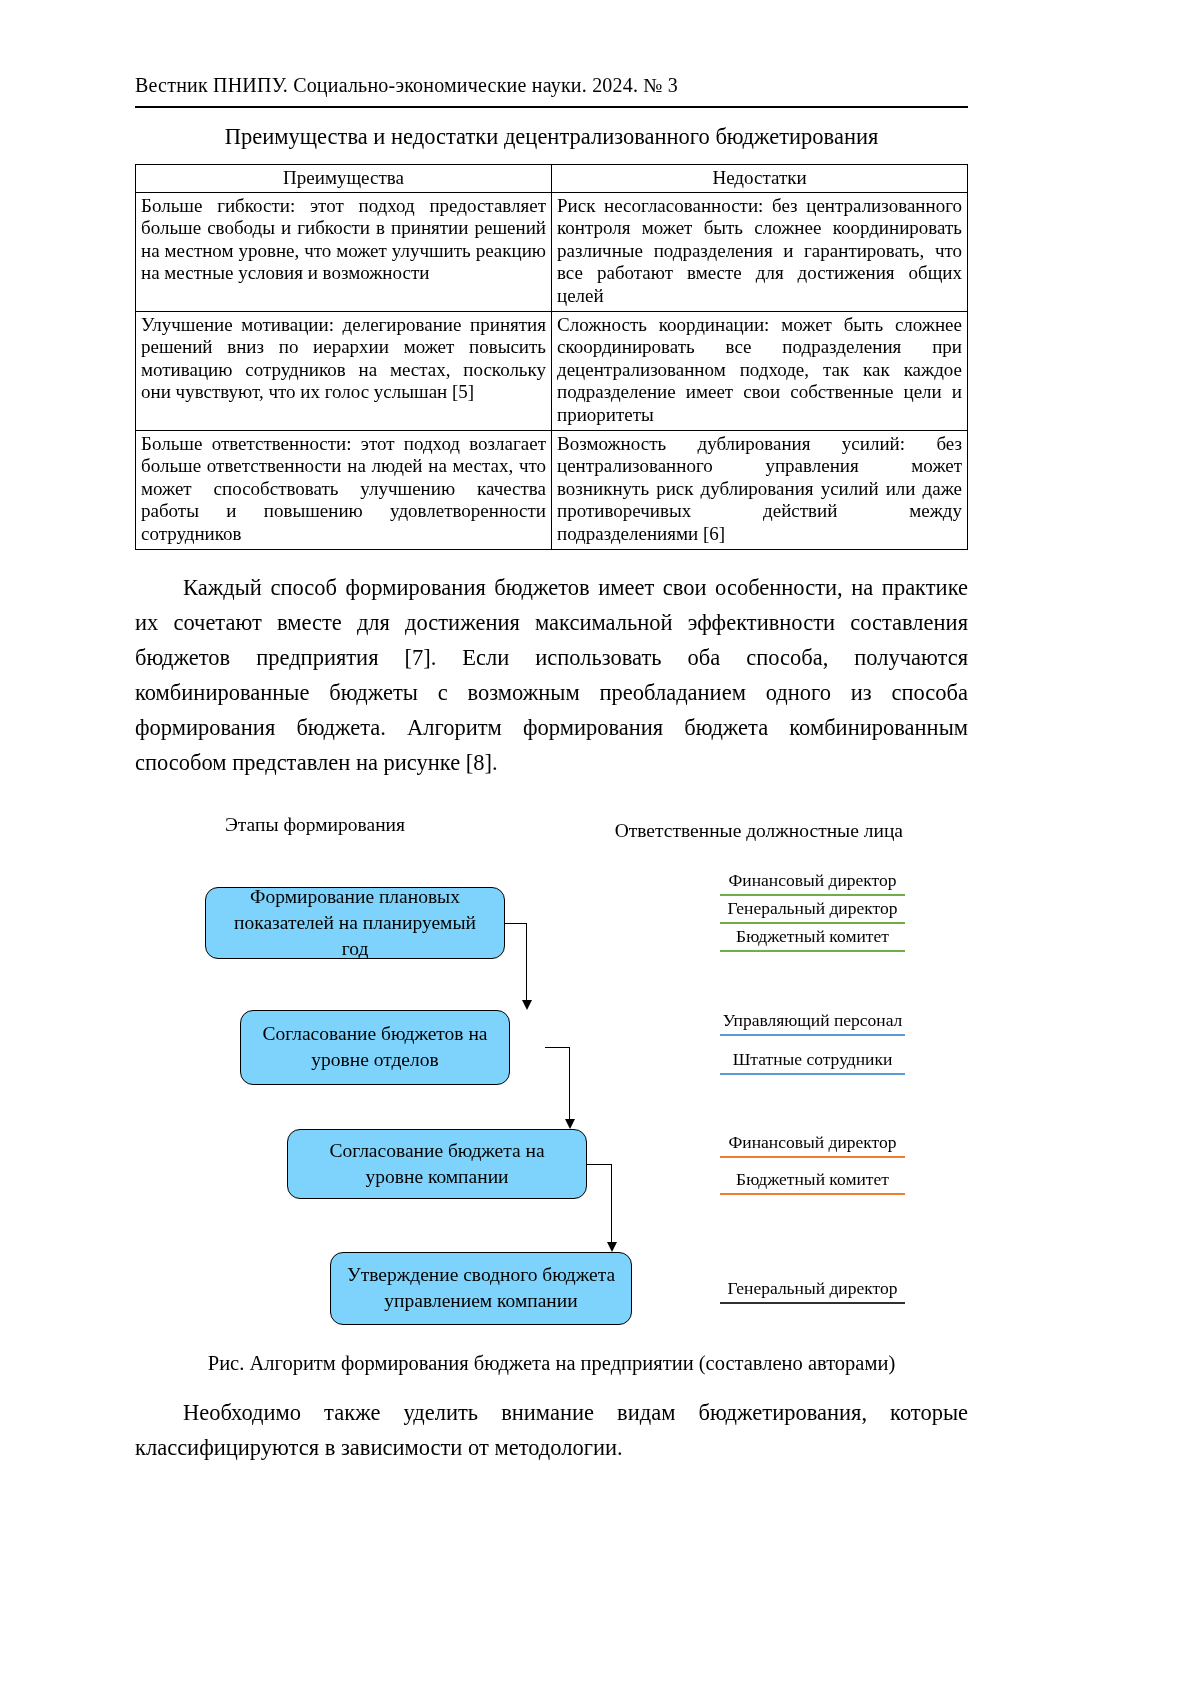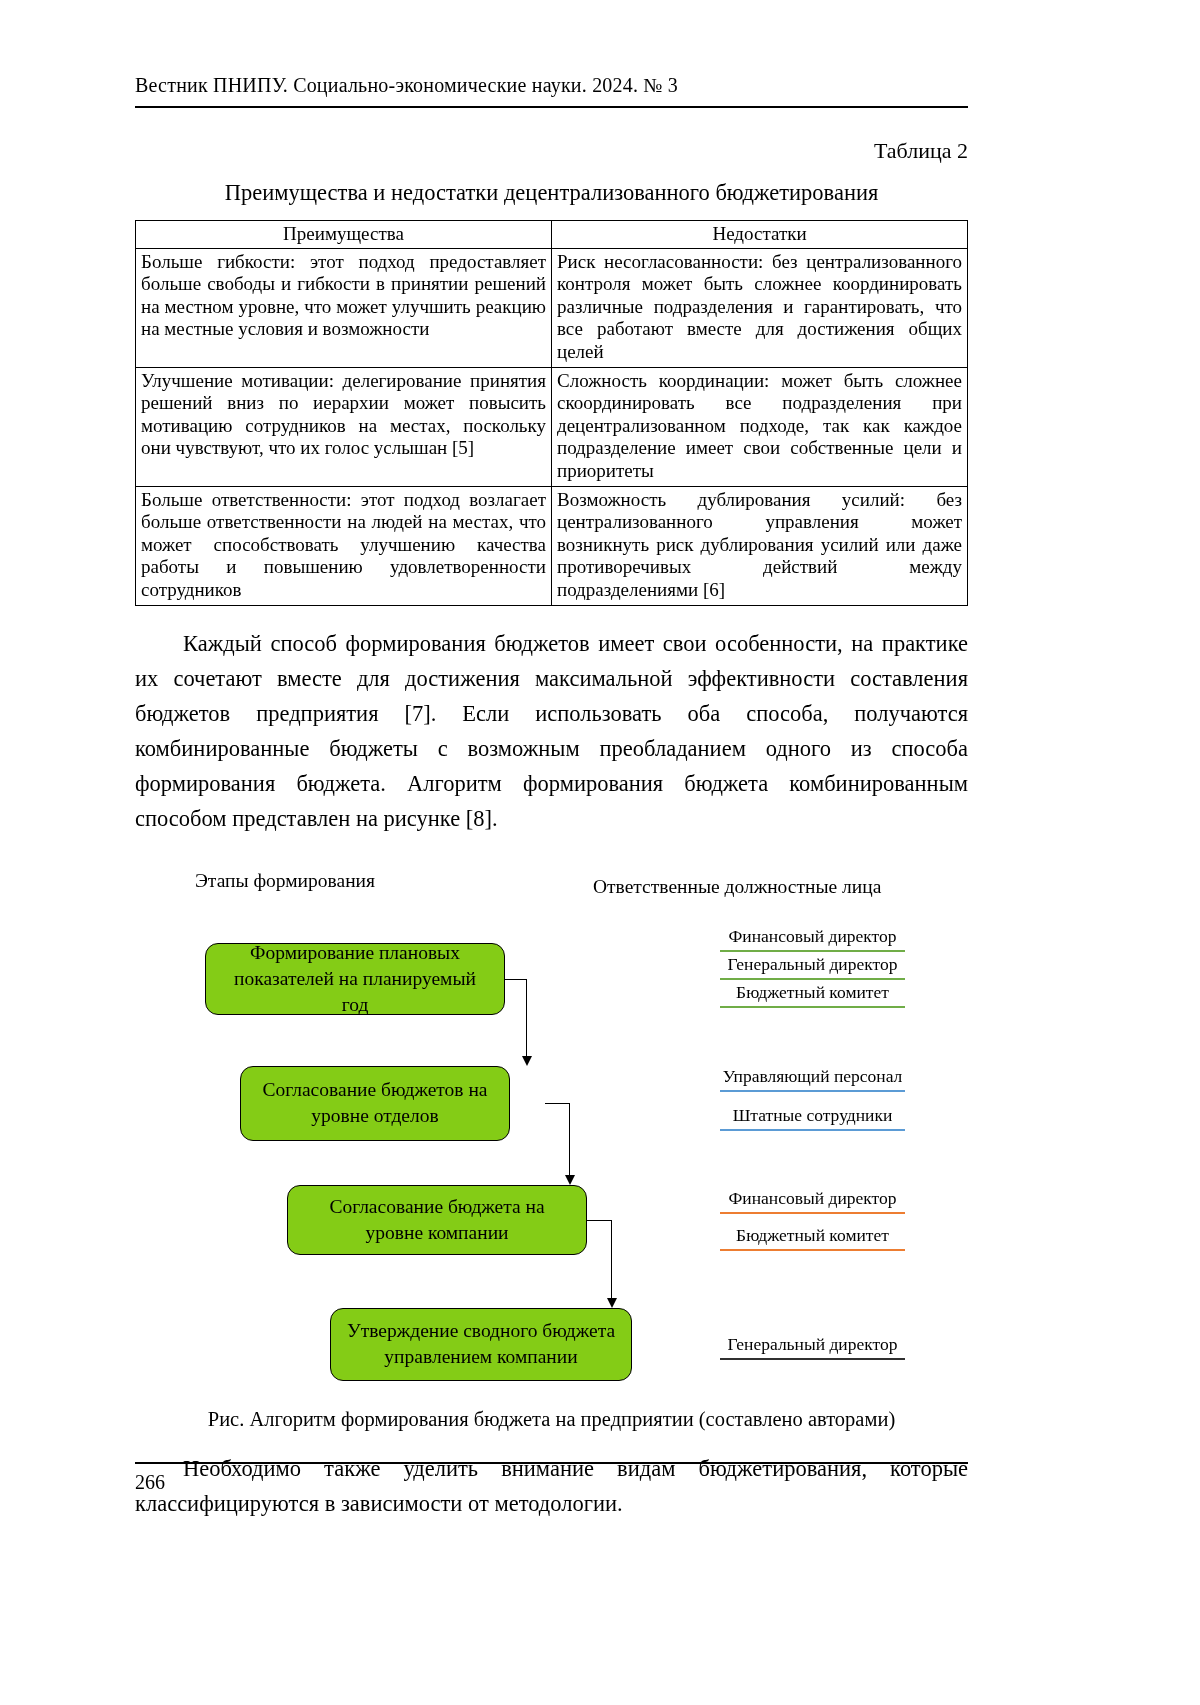--- a/index.html
+++ b/index.html
@@ -60,35 +60,35 @@
     text-indent: 48px;
   }
   .figure {
     position: relative;
     margin-top: 30px;
     height: 522px;
   }
   .fig-col-header {
     position: absolute;
     font-size: 19.5px;
-    text-align: left;
+    text-align: right;
   }
   .flow-box {
     position: absolute;
     box-sizing: border-box;
     border: 1.5px solid #000;
     border-radius: 13px;
     display: flex;
     align-items: center;
     justify-content: center;
     text-align: center;
     font-size: 19.5px;
     line-height: 26px;
     padding: 4px 14px;
-    background: #84cc16;
+    background: #7dd3fc;
   }
   .connector {
     position: absolute;
     box-sizing: border-box;
     border-top: 1.5px solid #000;
     border-right: 1.5px solid #000;
   }
   .connector::after {
     content: "";
     position: absolute;
@@ -126,21 +126,20 @@
   }
 </style>
 </head>
 <body>
 
 <div class="page">
 
   <div class="journal-line">Вестник ПНИПУ. Социально-экономические науки. 2024. № 3</div>
   <div class="rule"></div>
 
-  <div class="table-label">Таблица 2</div>
   <div class="table-title">Преимущества и недостатки децентрализованного бюджетирования</div>
 
   <table class="adv-table">
     <thead>
       <tr>
         <th>Преимущества</th>
         <th>Недостатки</th>
       </tr>
     </thead>
     <tbody>
@@ -184,18 +183,14 @@
     <div class="resp" style="left: 585px; top: 322px; border-bottom-color: rgb(237, 125, 49);">Финансовый директор</div>
     <div class="resp" style="left: 585px; top: 359px; border-bottom-color: rgb(237, 125, 49);">Бюджетный комитет</div>
 
     <div class="resp" style="left: 585px; top: 468px; border-bottom-color: rgb(48, 48, 48);">Генеральный директор</div>
   </div>
 
   <div class="figure-caption">Рис. Алгоритм формирования бюджета на предприятии (составлено авторами)</div>
 
   <p class="body-par">Необходимо также уделить внимание видам бюджетирования, которые классифицируются в зависимости от методологии.</p>
 
-  <div class="footer">
-    <div class="rule"></div>
-    <div class="page-number">266</div>
-  </div>
 
 </div>
 
 </body></html>

